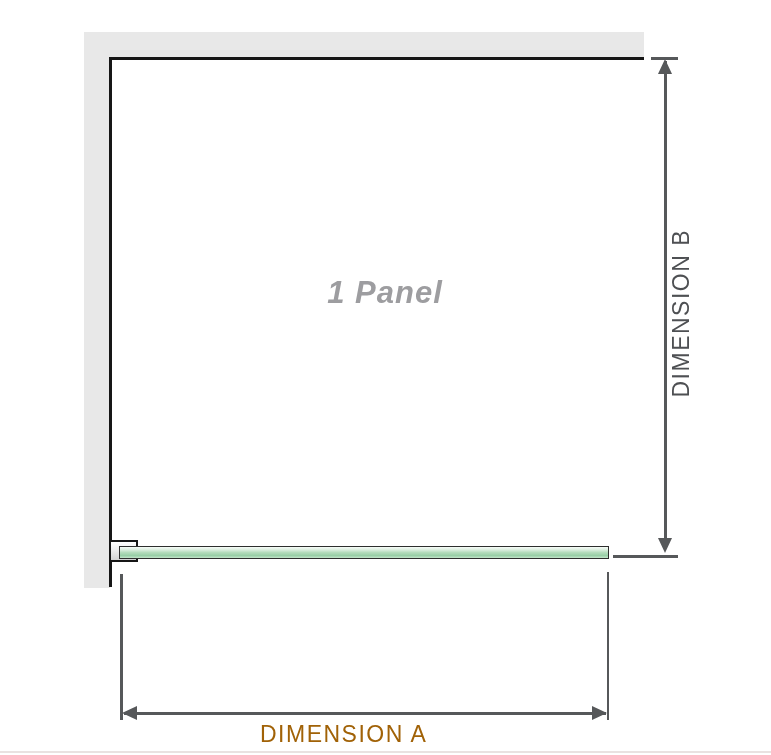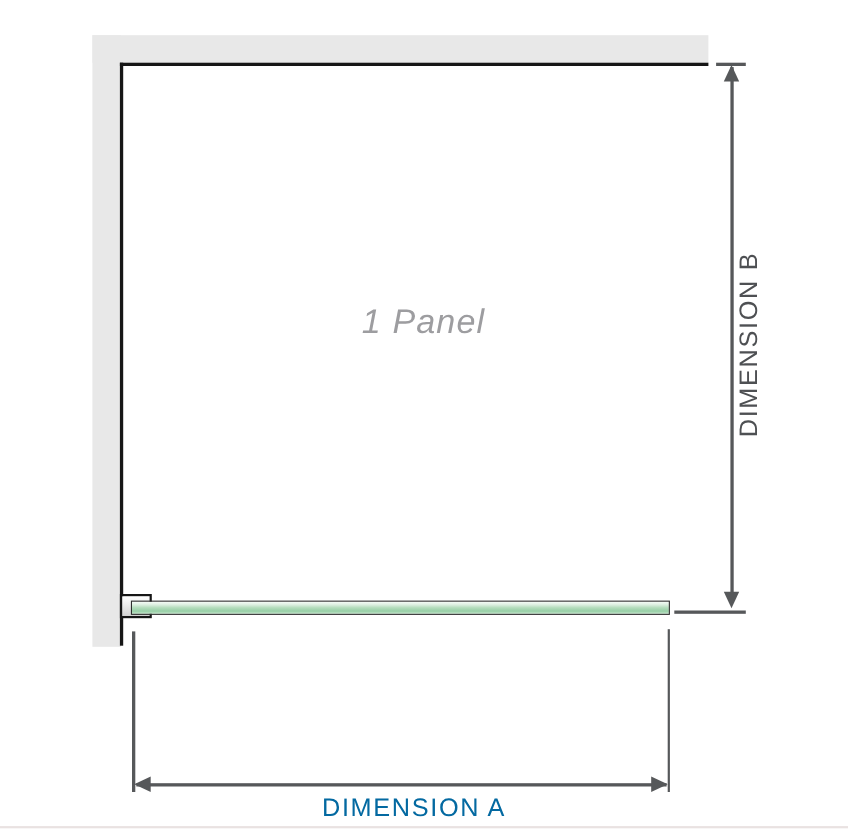--- a/index.html
+++ b/index.html
@@ -36,21 +36,21 @@
     position: absolute; left: 109px; top: 57px;
     width: 2.5px; height: 530px;
     background: #161616;
   }
 
   
   .panel-label {
     position: absolute; left: 300px; top: 274px;
     width: 170px; height: 38px;
     line-height: 38px; text-align: center;
-    font-style: italic; font-weight: 400; font-size: 31px;
+    font-style: italic; font-weight: 700; font-size: 31px;
     color: #9d9da0; letter-spacing: 1px;
   }
 
   
   .bracket {
     position: absolute; left: 109px; top: 540px;
     width: 29px; height: 22px;
     border: 2.5px solid #161616;
     background: linear-gradient(180deg, #ffffff 0%, #ececec 45%, #d2d2d2 100%);
   }
@@ -122,23 +122,23 @@
   .dimA-arrow-right {
     position: absolute; left: 592px; top: 705.5px;
     width: 0; height: 0;
     border-top: 7.5px solid transparent;
     border-bottom: 7.5px solid transparent;
     border-left: 15px solid #56585a;
   }
   .dimA-label {
     position: absolute; left: 260px; top: 721px;
     width: 200px; height: 26px;
-    line-height: 26px; text-align: right;
+    line-height: 26px; text-align: left;
     font-size: 23px; letter-spacing: 1.5px;
-    color: #0369a1; white-space: nowrap;
+    color: #a16207; white-space: nowrap;
   }
 
   
   .bottom-rule {
     position: absolute; left: 0; top: 751px;
     width: 771px; height: 1.5px;
     background: #e9e2e1;
   }
 </style>
 </head>

